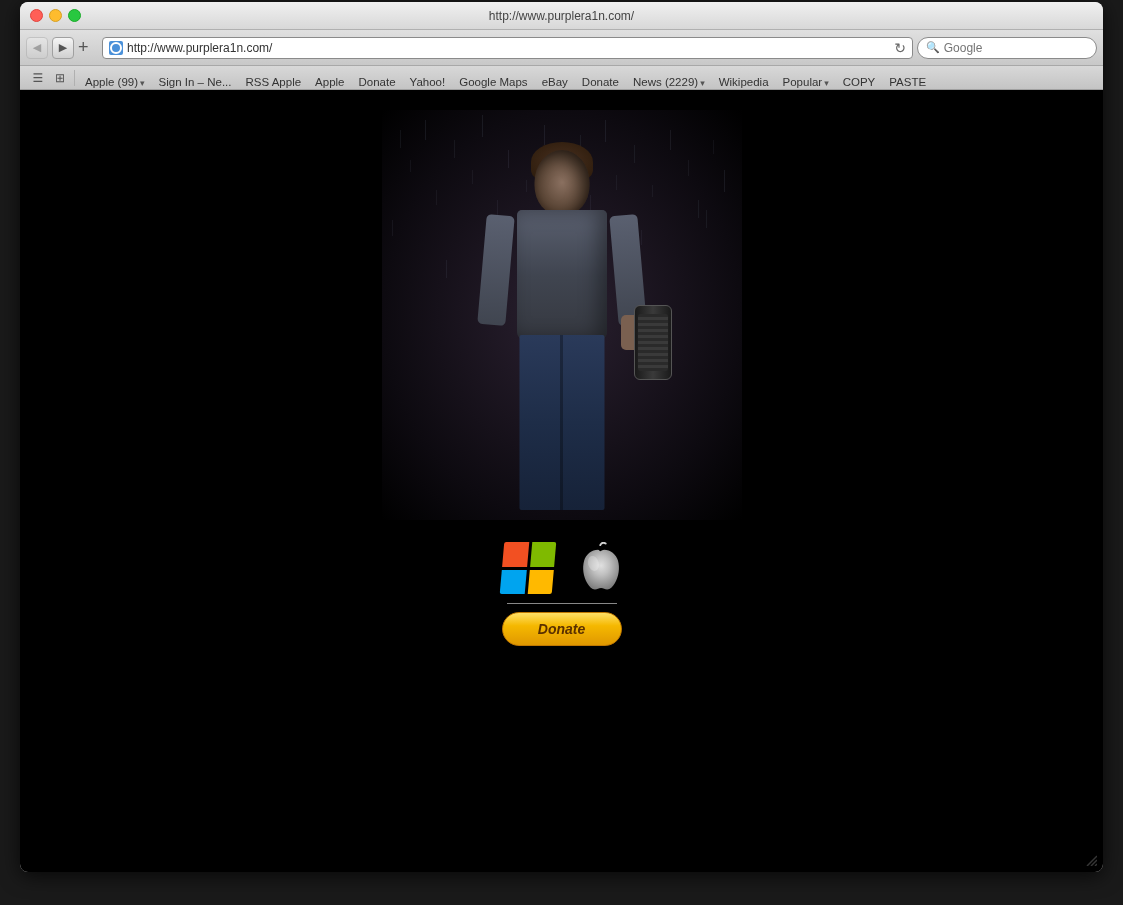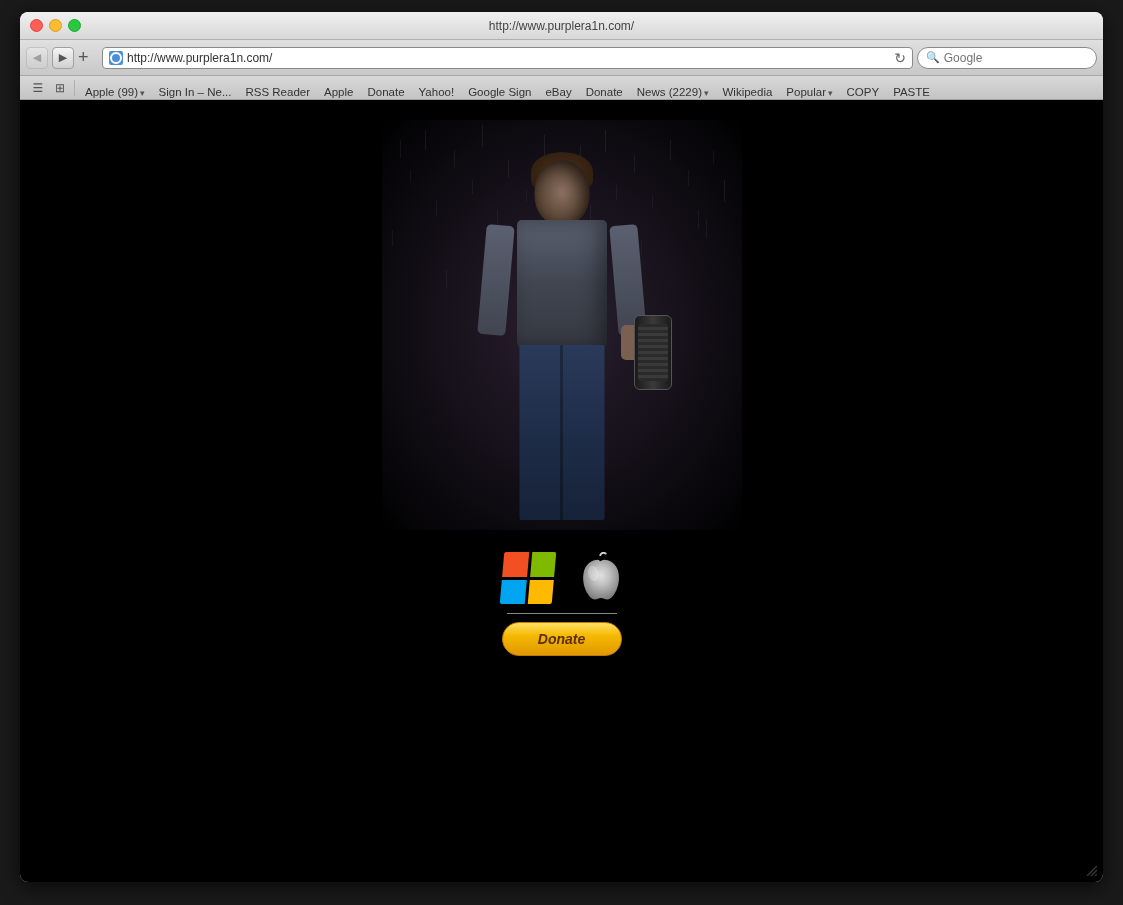--- a/index.html
+++ b/index.html
@@ -8,21 +8,21 @@
       height: 905px;
       background: #1a1a1a;
       font-family: -apple-system, 'Lucida Grande', Arial, sans-serif;
       overflow: hidden;
     }
 
     
     .browser-window {
       width: 1083px;
       height: 870px;
-      margin: 12px auto;
+      margin: 2px auto;
       background: #e8e8e8;
       border-radius: 8px;
       box-shadow: 0 4px 20px rgba(0,0,0,0.7);
       display: flex;
       flex-direction: column;
       overflow: hidden;
     }
 
     .title-bar {
       height: 28px;
@@ -525,33 +525,33 @@
     <div class="bm-sep"></div>
 
     <div class="bm-item">
       <span>Apple (99)</span>
       <span class="arrow">▾</span>
     </div>
     <div class="bm-item">
       <span>Sign In – Ne...</span>
     </div>
     <div class="bm-item">
-      <span>RSS Reader</span>
+      <span>RSS Apple</span>
     </div>
     <div class="bm-item">
       <span>Apple</span>
     </div>
     <div class="bm-item">
       <span>Donate</span>
     </div>
     <div class="bm-item">
       <span>Yahoo!</span>
     </div>
     <div class="bm-item">
-      <span>Google Sign</span>
+      <span>Google Maps</span>
     </div>
     <div class="bm-item">
       <span>eBay</span>
     </div>
     <div class="bm-item">
       <span>Donate</span>
     </div>
     <div class="bm-item">
       <span>News (2229)</span>
       <span class="arrow">▾</span>

